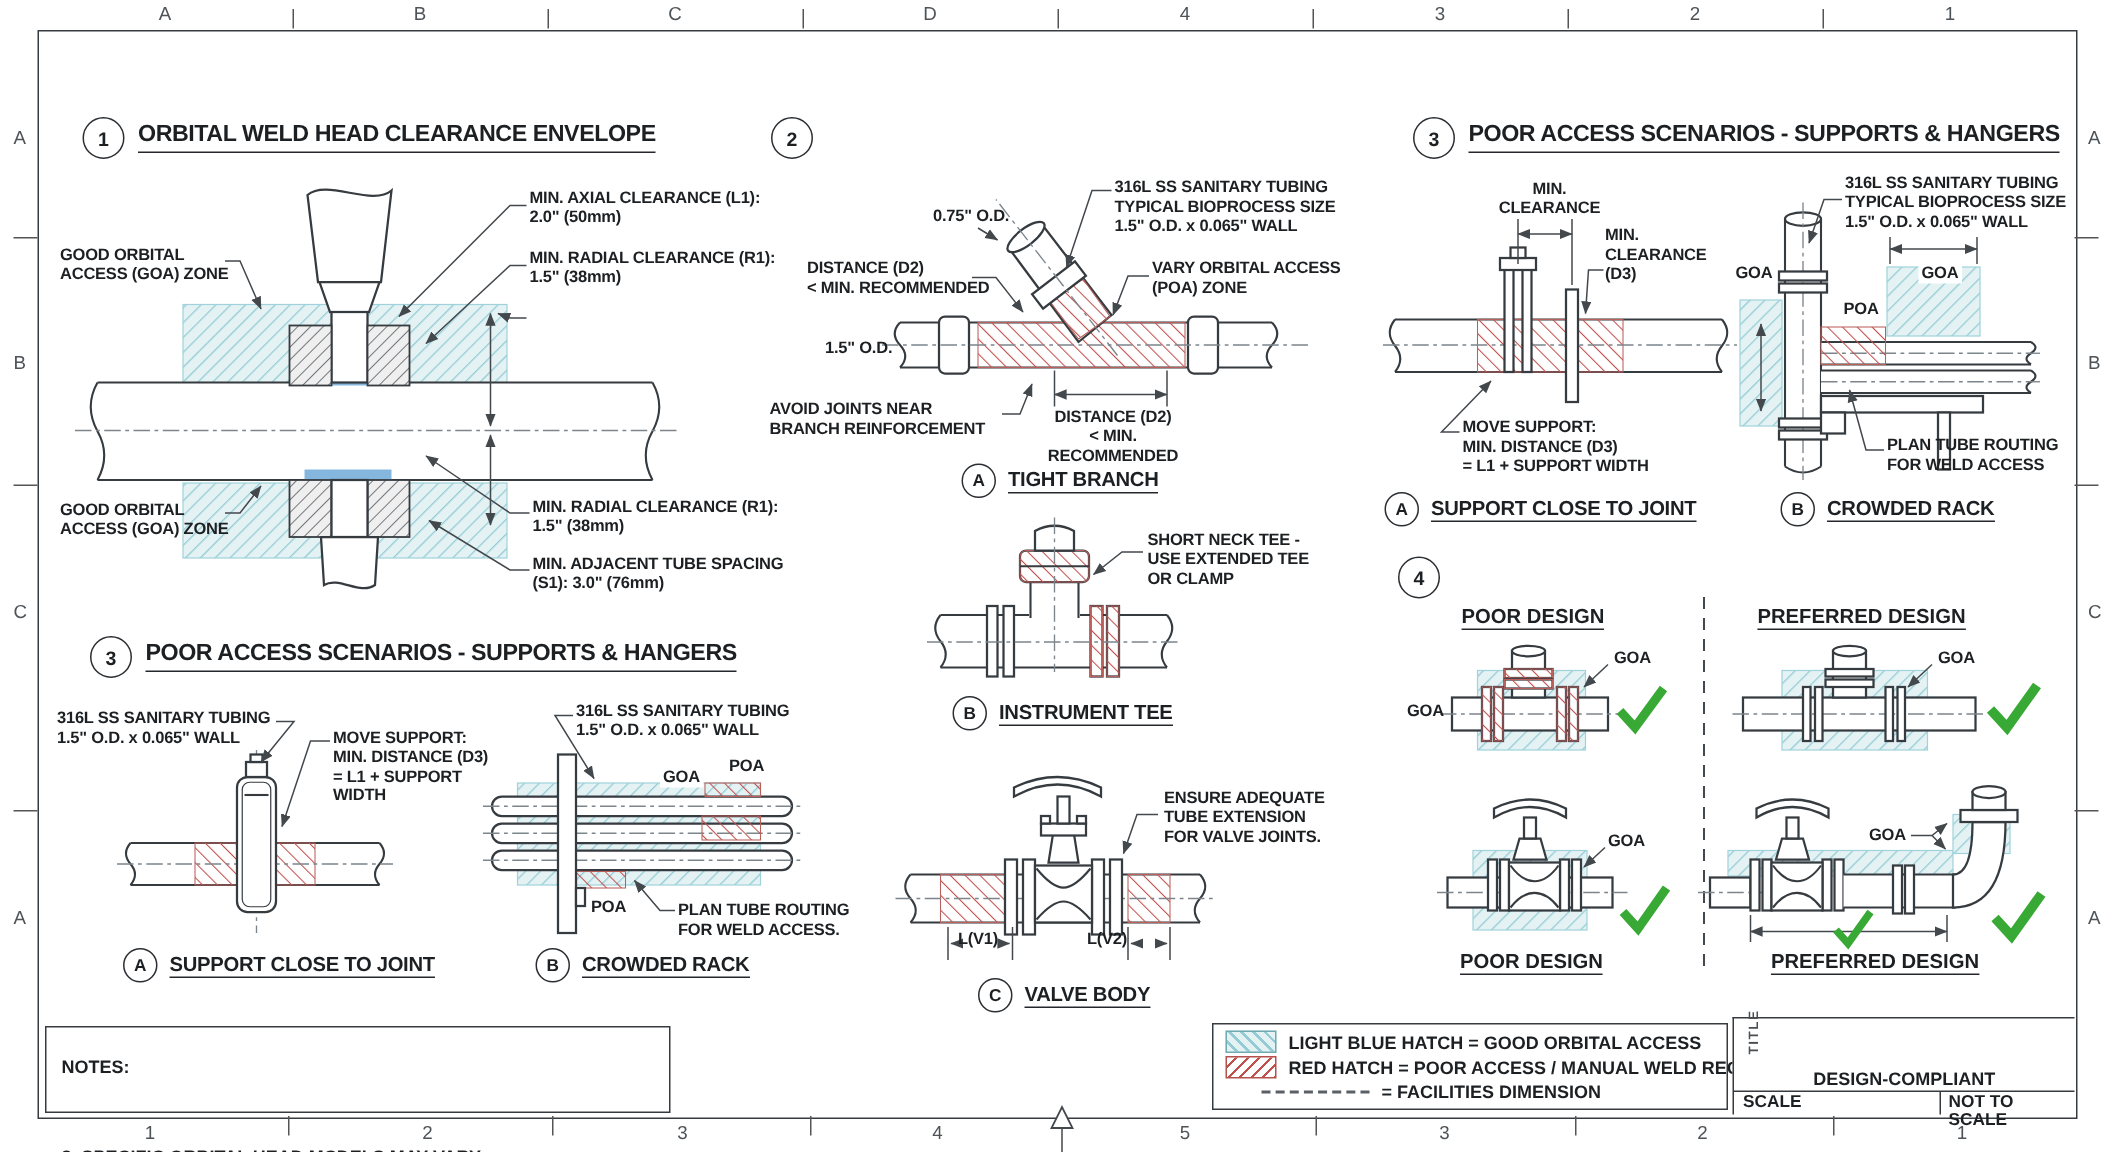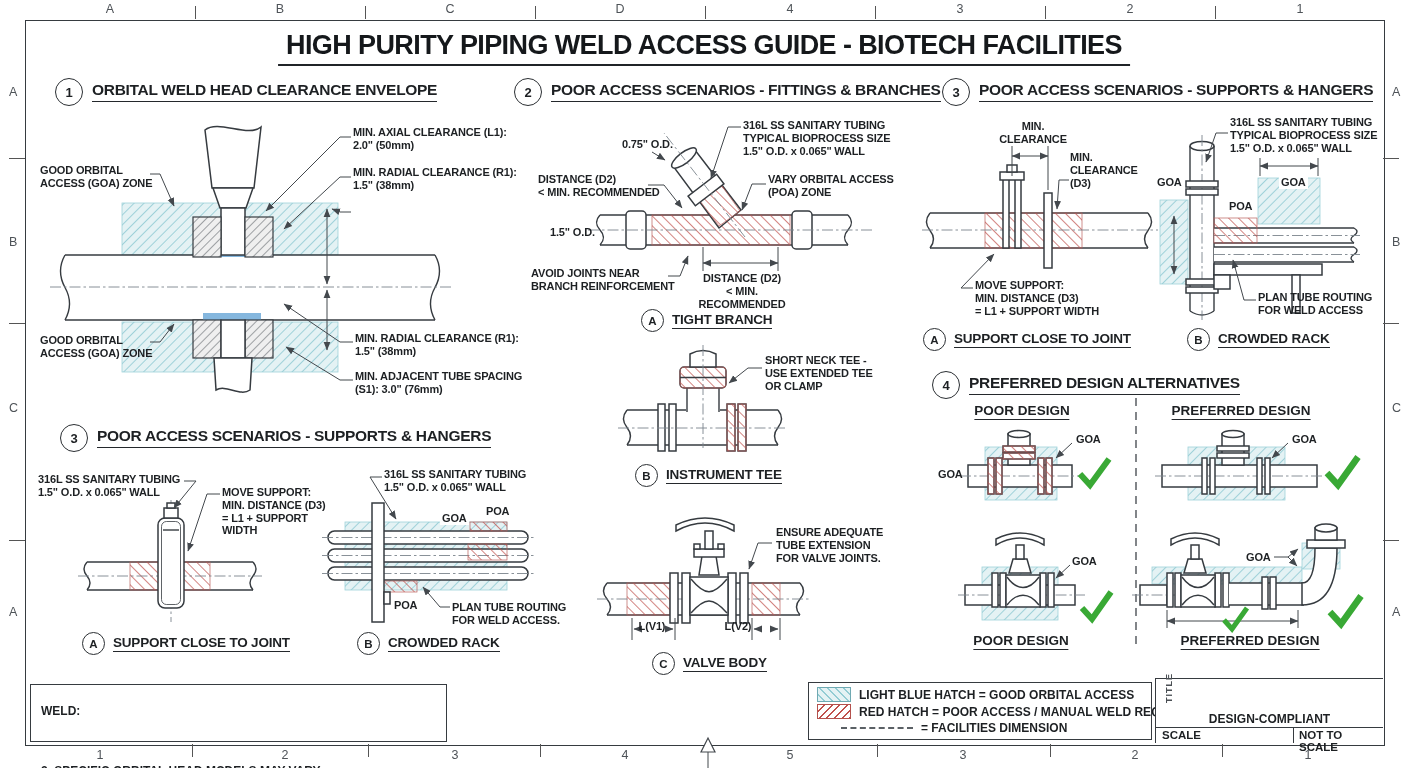--- a/index.html
+++ b/index.html
@@ -94,21 +94,20 @@
   <div class="tick-h" style="left:9px;top:540px"></div>
 
   <span class="rl v" style="left:1392px;top:92px">A</span>
   <span class="rl v" style="left:1392px;top:242px">B</span>
   <span class="rl v" style="left:1392px;top:408px">C</span>
   <span class="rl v" style="left:1392px;top:612px">A</span>
   <div class="tick-h" style="left:1383px;top:158px"></div>
   <div class="tick-h" style="left:1383px;top:323px"></div>
   <div class="tick-h" style="left:1383px;top:540px"></div>
 
-  <div class="title">HIGH PURITY PIPING WELD ACCESS GUIDE - BIOTECH FACILITIES</div>
 
   <svg class="art" width="1408" height="768" viewBox="0 0 1408 768">
     <defs>
       <pattern id="hb" patternUnits="userSpaceOnUse" width="7" height="7" patternTransform="rotate(45)">
         <rect width="7" height="7" fill="#e4f2f4"></rect>
         <line x1="0" y1="0" x2="0" y2="7" stroke="#93ccd4" stroke-width="1.7"></line>
       </pattern>
       <pattern id="hr" patternUnits="userSpaceOnUse" width="7" height="7" patternTransform="rotate(-45)">
         <line x1="0" y1="0" x2="0" y2="7" stroke="#c0504c" stroke-width="1.4"></line>
       </pattern>
@@ -426,33 +425,31 @@
       <path class="chk" stroke-width="6.5" d="M1330,612 l11,12 l20,-28"></path>
     </g>
   </svg>
 
   <div class="sec" style="left:55px;top:78px">
     <span class="circ">1</span>
     <span class="st">ORBITAL WELD HEAD CLEARANCE ENVELOPE</span>
   </div>
   <div class="sec" style="left:514px;top:78px">
     <span class="circ">2</span>
-    <span class="st">POOR ACCESS SCENARIOS - FITTINGS &amp; BRANCHES</span>
   </div>
   <div class="sec" style="left:942px;top:78px">
     <span class="circ">3</span>
     <span class="st">POOR ACCESS SCENARIOS - SUPPORTS &amp; HANGERS</span>
   </div>
   <div class="sec" style="left:60px;top:424px">
     <span class="circ">3</span>
     <span class="st">POOR ACCESS SCENARIOS - SUPPORTS &amp; HANGERS</span>
   </div>
   <div class="sec" style="left:932px;top:371px">
     <span class="circ">4</span>
-    <span class="st">PREFERRED DESIGN ALTERNATIVES</span>
   </div>
 
   <div class="lbl" style="left:40px;top:164px">GOOD ORBITAL
 ACCESS (GOA) ZONE</div>
   <div class="lbl" style="left:353px;top:126px">MIN. AXIAL CLEARANCE (L1):
 2.0" (50mm)</div>
   <div class="lbl" style="left:353px;top:166px">MIN. RADIAL CLEARANCE (R1):
 1.5" (38mm)</div>
   <div class="lbl" style="left:40px;top:334px">GOOD ORBITAL
 ACCESS (GOA) ZONE</div>
@@ -463,21 +460,21 @@
 
   <div class="lbl" style="left:622px;top:138px">0.75" O.D.</div>
   <div class="lbl" style="left:743px;top:119px">316L SS SANITARY TUBING
 TYPICAL BIOPROCESS SIZE
 1.5" O.D. x 0.065" WALL</div>
   <div class="lbl" style="left:538px;top:173px">DISTANCE (D2)
 &lt; MIN. RECOMMENDED</div>
   <div class="lbl" style="left:768px;top:173px">VARY ORBITAL ACCESS
 (POA) ZONE</div>
   <div class="lbl" style="left:550px;top:226px">1.5" O.D.</div>
-  <div class="lbl" style="left:531px;top:267px">AVOID JOINTS NEAR
+  <div class="lbl" style="left:513px;top:267px">AVOID JOINTS NEAR
 BRANCH REINFORCEMENT</div>
   <div class="lbl ctr" style="left:682px;top:272px;width:120px">DISTANCE (D2)
 &lt; MIN. RECOMMENDED</div>
   <div class="cap" style="left:641px;top:309px">
     <span class="circ">A</span>
     <span class="ct">TIGHT BRANCH</span>
   </div>
 
   <div class="lbl" style="left:765px;top:354px">SHORT NECK TEE -
 USE EXTENDED TEE
@@ -551,21 +548,21 @@
   <div class="lbl" style="left:938px;top:468px">GOA</div>
   <div class="lbl" style="left:1076px;top:433px">GOA</div>
   <div class="lbl" style="left:1292px;top:433px">GOA</div>
   <div class="lbl" style="left:1072px;top:555px">GOA</div>
   <div class="lbl" style="left:1246px;top:551px">GOA</div>
   <div class="colhdr" style="left:1021px;top:633px">POOR DESIGN</div>
   <div class="colhdr" style="left:1250px;top:633px">PREFERRED DESIGN</div>
 
   <div class="box" style="left:30px;top:684px;width:415px;height:56px">
     <div class="notes-txt">
-      <span>WELD:</span><br>
+      <span>NOTES:</span><br>
       <br>
       <span>2. SPECIFIC ORBITAL HEAD MCDELS MAY VARY.</span><br>
       
     </div>
   </div>
 
   <div class="box" style="left:808px;top:682px;width:342px;height:56px">
     <div class="leg-row" style="left:8px;top:4px">
       <span class="sw"></span>
       <span>LIGHT BLUE HATCH = GOOD ORBITAL ACCESS</span>

